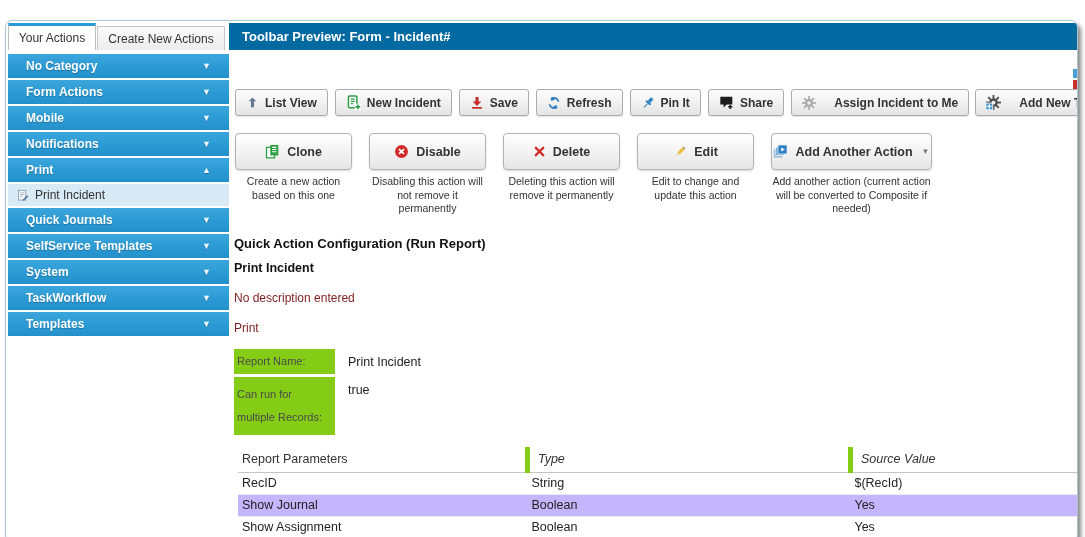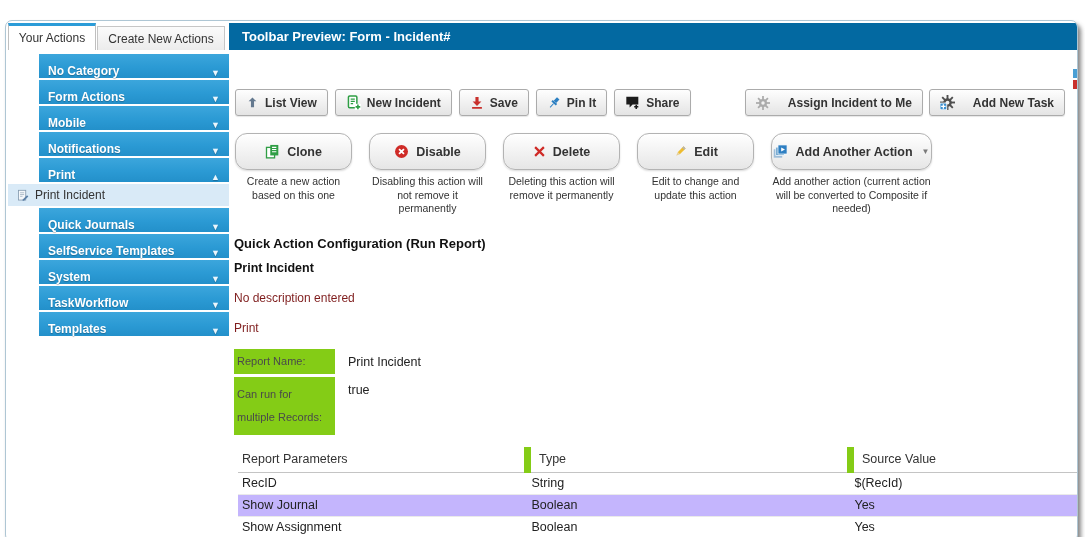--- a/index.html
+++ b/index.html
@@ -15,25 +15,25 @@
   .tabs { display: flex; align-items: flex-end; height: 27px; }
   .tab { display: flex; align-items: center; justify-content: center;
     font-size: 12px; color: #333; cursor: pointer; }
   .tab.active { width: 88px; height: 27px; background: #fff;
     border: 1px solid #bfbfbf; border-bottom: none;
     border-top: 3px solid #2b9cd8; z-index: 2; }
   .tab.inactive { width: 128px; height: 24px; background: linear-gradient(#fbfbfb,#ececec);
     border: 1px solid #c6c6c6; border-bottom: none; margin-left: 1px; }
 
   .cat-list { margin-top: 4px; }
-  .cat { height: 24px; margin-bottom: 2px; padding: 0 9px;
-    display: flex; align-items: flex-end; justify-content: space-between;
+  .cat { height: 24px; margin-bottom: 2px; padding: 0 18px;
+    display: flex; align-items: center; justify-content: space-between;
     background: linear-gradient(180deg, #3ca6dc 0%, #2b9ad4 55%, #2390ca 100%);
     color: #fff; font-size: 12px; font-weight: bold;
-    text-shadow: 0 1px 1px rgba(0,0,0,0.25); cursor: pointer; margin-left: 31px; }
+    text-shadow: 0 1px 1px rgba(0,0,0,0.25); cursor: pointer; }
   .chev { font-size: 9px; color: #eaf6fd; line-height: 1; }
   .chev.down::after { content: "▼"; }
   .chev.up::after   { content: "▲"; }
   .sub-item { height: 22px; margin-bottom: 2px; padding-left: 8px;
     display: flex; align-items: center; gap: 6px;
     background: #d9eaf7; color: #333; font-size: 12px; cursor: pointer; }
 
   
   .main { position: absolute; left: 223px; top: 2px; right: 0; bottom: 0; }
   .blue-header { height: 27px; background: #0369a1; color: #fff;
@@ -48,21 +48,21 @@
   .tb-spacer { flex: 1; }
   .tb-btn.right { margin-right: 6px; gap: 18px; }
   .tb-btn.right:last-child { margin-right: 2px; }
 
   .actions-row { display: flex; align-items: flex-start; gap: 17px; margin: 17px 0 0 6px; }
   .action-col { display: flex; flex-direction: column; align-items: center; width: 117px; }
   .action-col.wide { width: 161px; }
   .action-btn { width: 100%; height: 37px; display: flex; align-items: center;
     justify-content: center; gap: 7px;
     background: linear-gradient(#ffffff, #e6e6e6); border: 1px solid #b3b3b3;
-    border-radius: 12px; font-size: 12.5px; font-weight: bold; color: #333;
+    border-radius: 4px; font-size: 12.5px; font-weight: bold; color: #333;
     box-shadow: 0 1px 2px rgba(0,0,0,0.15); cursor: pointer; white-space: nowrap; }
   .action-desc { margin-top: 5px; font-size: 10.5px; color: #333;
     text-align: center; line-height: 1.3; }
   .caret { font-size: 8px; color: #7a7a7a; margin-left: 2px; }
 
   .config { margin: 20px 0 0 5px; }
   .section-title { font-size: 13px; font-weight: bold; color: #111; }
   .action-name { font-size: 12.5px; font-weight: bold; color: #111; margin-top: 10px; }
   .plain-line { font-size: 12px; color: #7f1d1d; margin-top: 16px; }
 
@@ -70,21 +70,21 @@
   .field-row { display: flex; margin-bottom: 3px; }
   .field-label { width: 101px; background: #84cc16; color: #4a4a4a;
     font-size: 11px; padding: 6px 4px 6px 3px; line-height: 2.1; }
   .field-row.first .field-label { line-height: 1.2; }
   .field-value { font-size: 12.5px; color: #222; padding: 6px 0 0 13px; }
 
   table.params { border-collapse: collapse; margin: 12px 0 0 4px;
     width: calc(100% - 4px); table-layout: fixed; }
   .params th { text-align: left; font-weight: normal; font-size: 12.5px; color: #333;
     padding: 5px 8px 6px 4px; border-bottom: 1px solid #c4c4c4; }
-  .params th + th { border-left: 7px solid #84cc16; padding-left: 8px; }
+  .params th + th { border-left: 5px solid #84cc16; padding-left: 8px; font-style: italic; }
   .params td { font-size: 12.5px; color: #222; padding: 3px 8px 4px 4px;
     border-bottom: 1px solid #eaeaea; }
   .params tr.alt td { background: #c4b5fd; }
   .col1 { width: 34.5%; } .col2 { width: 38.5%; } .col3 { width: 27%; }
 
   .clip-frag { position: absolute; right: -1px; top: 48px; width: 5px; height: 24px; }
   .clip-frag .b1 { width: 5px; height: 9px; background: #4a9fd4; margin-bottom: 2px; }
   .clip-frag .b2 { width: 5px; height: 9px; background: #c9302c; }
 
   svg { flex-shrink: 0; }
@@ -172,20 +172,31 @@
           <path d="M12.7 10.2v5M10.2 12.7h5" stroke="#2f9e44" stroke-width="1.7"></path>
         </svg>
         <span>New Incident</span>
       </div>
       <div class="tb-btn">
         <svg width="14" height="14" viewBox="0 0 16 16">
           <path d="M6.2 1.2h3.6v5.2H13L8 11.4 3 6.4h3.2z" fill="#c9302c"></path>
           <path d="M2.4 13.6h11.2" stroke="#c9302c" stroke-width="2.1"></path>
         </svg>
         <span>Save</span>
+      </div>
+      <div class="tb-btn">
+        <svg width="14" height="14" viewBox="0 0 16 16">
+          <g fill="none" stroke="#2e7fc2" stroke-width="2">
+            <path d="M13.2 6.4A5.4 5.4 0 0 0 4.4 3.5"></path>
+            <path d="M2.8 9.6a5.4 5.4 0 0 0 8.8 2.9"></path>
+          </g>
+          <path d="M5.6 0.8L4.6 5.6l4.4-1.2z" fill="#2e7fc2"></path>
+          <path d="M10.4 15.2l1-4.8-4.4 1.2z" fill="#2e7fc2"></path>
+        </svg>
+        <span>Refresh</span>
       </div>
       <div class="tb-btn">
         <svg width="14" height="14" viewBox="0 0 16 16">
           <g transform="rotate(42 8 8)" fill="#2b7fc2">
             <rect x="6.1" y="0.8" width="3.8" height="5.6"></rect>
             <rect x="4.6" y="6.4" width="6.8" height="2.3"></rect>
             <rect x="7.5" y="8.7" width="1.1" height="6"></rect>
           </g>
         </svg>
         <span>Pin It</span>

